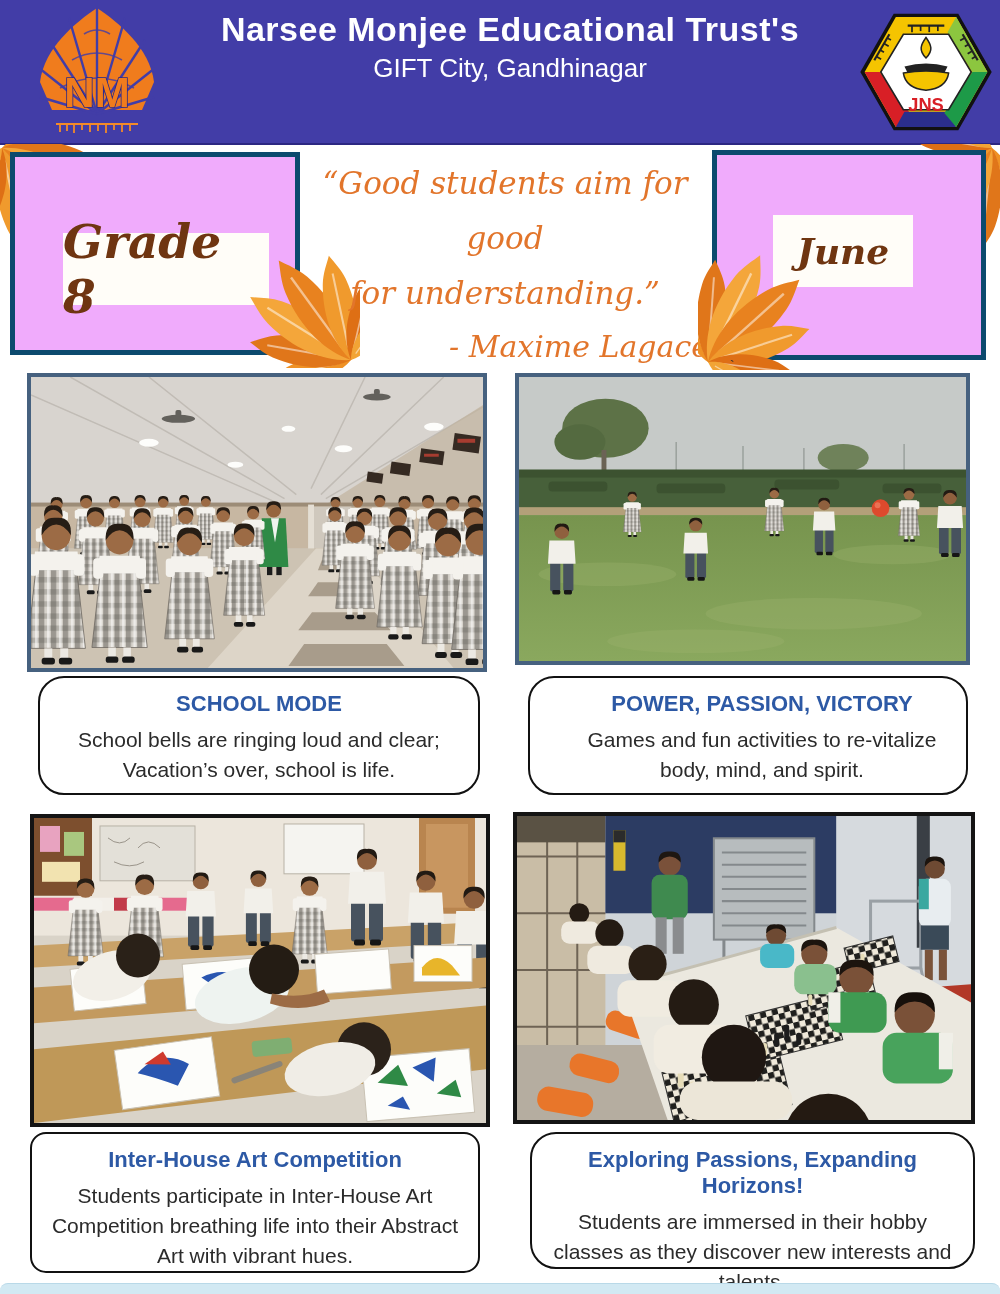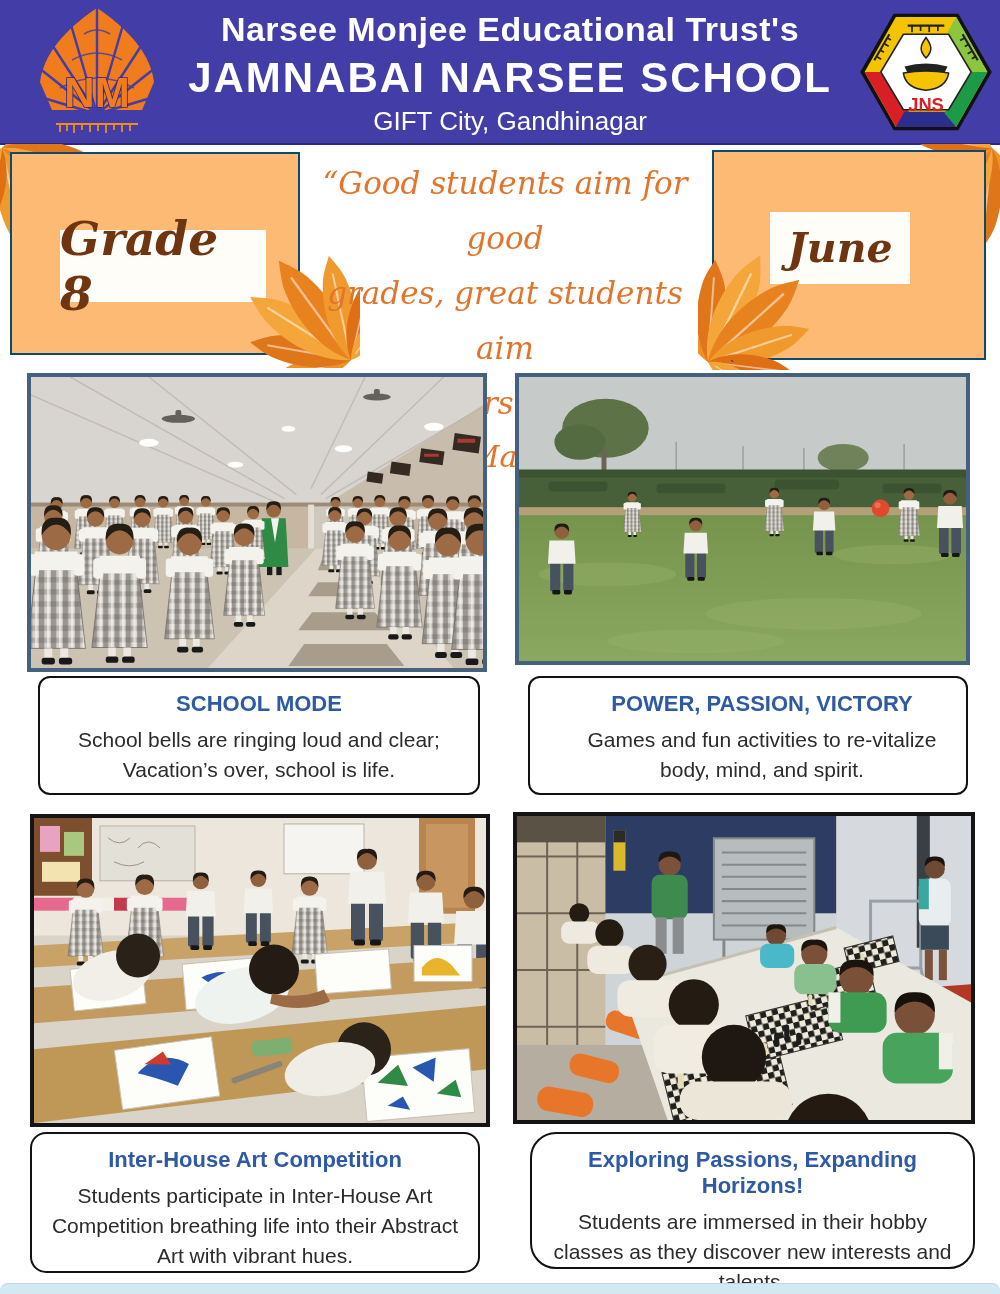--- a/index.html
+++ b/index.html
@@ -15,51 +15,51 @@
     background:#423da7; border-bottom:2px solid #2c2782;
   }
   .hdr-text { position:absolute; left:170px; right:150px; top:10px; text-align:center; color:#ffffff; }
   .hdr-line1 { font-size:34px; font-weight:bold; letter-spacing:.5px; }
   .hdr-line2 { font-size:42px; font-weight:bold; letter-spacing:2px; margin-top:5px; white-space:nowrap; }
   .hdr-line3 { font-size:26px; font-weight:normal; margin-top:4px; }
   .logo-left  { position:absolute; left:22px; top:2px; width:150px; height:140px; }
   .logo-right { position:absolute; left:856px; top:2px; width:140px; height:140px; }
   
   .card {
-    position:absolute; background:#fdba74; border:2px solid #0c4a6e;
+    position:absolute; background:#f0abfc; border:5px solid #0c4a6e;
   }
   .card-grade { left:10px; top:152px; width:290px; height:203px; }
   .card-month { left:712px; top:150px; width:274px; height:210px; }
   .card-inner {
     position:absolute; background:#fffdf8; display:flex; align-items:center; justify-content:center;
     font-family:"DejaVu Serif", serif; font-style:italic; font-weight:600; color:#6f3511;
   }
   .card-grade .card-inner { left:48px; top:76px; width:206px; height:72px; font-size:47px; }
-  .card-month .card-inner { left:56px; top:60px; width:140px; height:72px; font-size:41px; }
+  .card-month .card-inner { left:56px; top:60px; width:140px; height:72px; font-size:36px; }
   .quote-block {
     position:absolute; left:295px; top:156px; width:420px;
     font-family:"DejaVu Serif", serif; font-style:italic; color:#e2752b;
   }
   .qline { font-size:31px; text-align:center; line-height:55px; }
   .qattr { font-size:30px; text-align:right; padding-right:6px; line-height:52px; }
   .stray { position:absolute; left:730px; top:358px; font-size:14px; color:#333; }
   .leaves { position:absolute; pointer-events:none; }
   
   .photo { position:absolute; background:#ddd; overflow:hidden; }
   .photo svg { display:block; width:100%; height:100%; }
   .photo-blue { border:4px solid #46617f; }
   .photo-dark { border:4px solid #141414; }
   .ph-assembly { left:27px;  top:373px; width:460px; height:299px; }
   .ph-games    { left:515px; top:373px; width:455px; height:292px; }
   .ph-art      { left:30px;  top:814px; width:460px; height:313px; }
   .ph-chess    { left:513px; top:812px; width:462px; height:312px; }
   
   .cap {
     position:absolute; background:#ffffff; border:2.5px solid #111111;
-    border-radius:12px; text-align:center; padding:13px 16px 8px 16px;
+    border-radius:26px; text-align:center; padding:13px 16px 8px 16px;
   }
   .cap-a { left:38px;  top:676px;  width:442px; height:119px; }
   .cap-b { left:528px; top:676px;  width:440px; height:119px;padding-left:44px; }
   .cap-c { left:30px;  top:1132px; width:450px; height:141px; border-radius:16px; }
   .cap-d { left:530px; top:1132px; width:445px; height:137px; border-radius:26px; }
   .cap-title { color:#2d59a5; font-weight:bold; font-size:22px; margin-bottom:8px; }
   .cap-body  { color:#2b2b2b; font-size:21px; line-height:1.43; }
   
   .strip {
     position:absolute; left:0; bottom:0; width:1000px; height:11px;
@@ -153,21 +153,20 @@
           <line x1="84" y1="122" x2="84" y2="131"></line>
             <line x1="92" y1="122" x2="92" y2="128"></line>
           <line x1="100" y1="122" x2="100" y2="130"></line>
             <line x1="108" y1="122" x2="108" y2="129"></line>
         </g>
       </svg>
     </div>
 
     <div class="hdr-text">
       <div class="hdr-line1">Narsee Monjee Educational Trust's</div>
-      <div class="hdr-line2">JAMNABAI NARSEE SCHOOL</div>
       <div class="hdr-line3">GIFT City, Gandhinagar</div>
     </div>
 
     <div class="logo-right">
       <svg viewBox="0 0 130 130">
         <polygon points="35,11 95,11 126,65 95,119 35,119 4,65" fill="#111"></polygon>
         <polygon points="37,14 93,14 122,65 93,116 37,116 8,65" fill="#f5c400"></polygon>
         <polygon points="8,65 37,116 50,103 22,65" fill="#d81f26"></polygon>
         <polygon points="37,116 93,116 85,102 45,102" fill="#2b2e8c"></polygon>
         <polygon points="93,116 122,65 108,65 82,103" fill="#1d9a48"></polygon>
@@ -212,21 +211,20 @@
 
     <div class="card card-grade">
       <div class="card-inner">Grade 8</div>
     </div>
     <svg class="leaves" style="left:225px; top:238px;" width="135" height="130" viewBox="0 0 135 130">
       <use href="#leafc" transform="translate(126,122) rotate(138)"></use>
     </svg>
 
     <div class="quote-block">
       <div class="qline">“Good students aim for good</div>
-      <div class="qline">grades, great students aim</div>
       <div class="qline">for understanding.”</div>
       <div class="qattr">- Maxime Lagace</div>
     </div>
 
     <div class="card card-month">
       <div class="card-inner">June</div>
     </div>
     <svg class="leaves" style="left:698px; top:250px;" width="115" height="120" viewBox="0 0 115 120">
       <use href="#leafc" transform="translate(10,112) rotate(-138)"></use>
     </svg>

